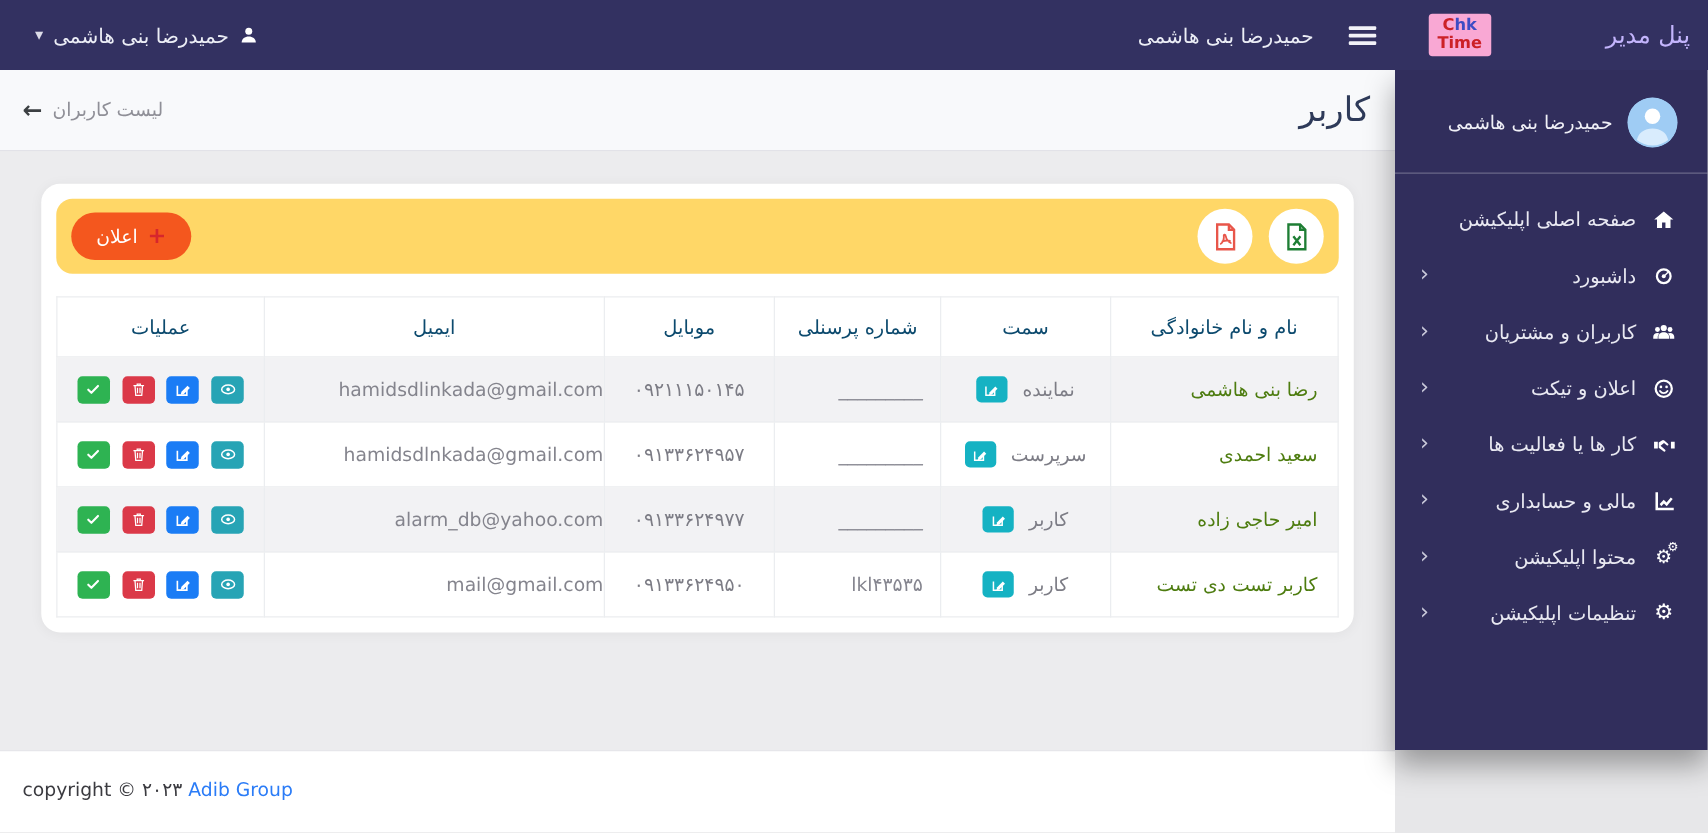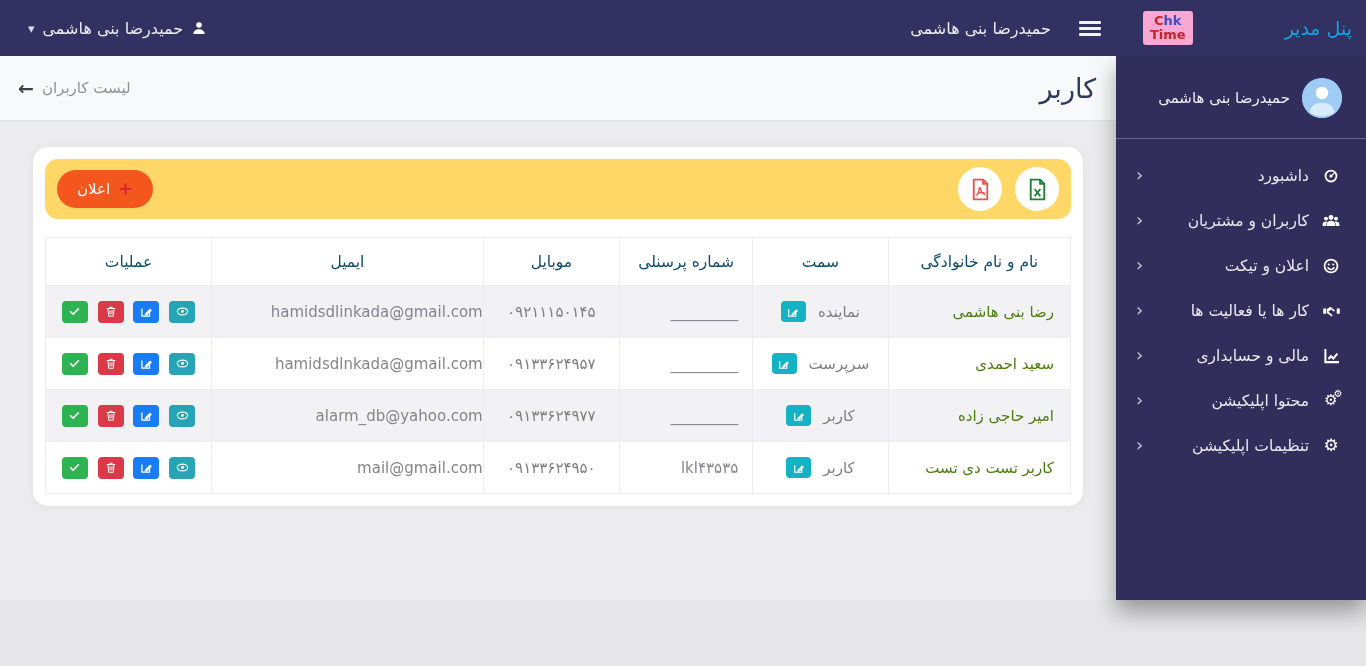--- a/index.html
+++ b/index.html
@@ -8,21 +8,21 @@
     font-family: "DejaVu Sans", "Liberation Sans", sans-serif;
     background:#e7e7e9; direction:rtl; position:relative;
   }
   
   .topbar {
     position:fixed; top:0; right:0; left:0; height:56px; background:#333161;
     display:flex; align-items:center; justify-content:space-between;
     padding:0 14px; z-index:30;
   }
   .tb-right { display:flex; align-items:center; }
-  .panel-title { color:#0ea5e9; font-size:19px; margin-left:92px; white-space:nowrap; }
+  .panel-title { color:#c4b5fd; font-size:19px; margin-left:92px; white-space:nowrap; }
   .logo { background:#f9a8d4; border-radius:3px; padding:3px 7px; text-align:center; line-height:1.05;
           font-weight:bold; font-size:13px; margin-left:42px; cursor:pointer; }
   .logo .l1 { color:#3d4cc4; display:block; }
   .logo .l1::first-letter { color:#cc2127; }
   .logo .l2 { color:#cc2127; display:block; }
   .burger { width:22px; display:flex; flex-direction:column; gap:3px; margin-left:28px; cursor:pointer; }
   .burger span { display:block; height:3px; border-radius:1px; background:#f2f2f8; }
   .tb-user { color:#eceef6; font-size:16px; cursor:pointer; }
   .tb-left { display:flex; align-items:center; gap:8px; color:#eceef6; cursor:pointer; padding-left:14px; }
   .tb-left .uname { font-size:16px; }
@@ -130,20 +130,28 @@
           <circle cx="20" cy="20" r="20" fill="#9fccf4"></circle>
           <circle cx="20" cy="15" r="6.2" fill="#fff"></circle>
           <path d="M7.5 34c1.2-6.2 6.3-9.3 12.5-9.3s11.3 3.1 12.5 9.3a20 20 0 01-25 0z" fill="#d9ecfd"></path>
         </svg>
     </span>
     <span class="profile-name">حمیدرضا بنی هاشمی</span>
   </div>
   <hr class="sb-divider">
   <nav class="menu">
 
+    <a class="menu-item">
+      <span class="menu-icon">
+        <svg width="18" height="18" viewBox="0 0 24 24" fill="#fff">
+            <path d="M12 2.8 1.8 11.4h3v9.2h5.4v-6h3.6v6h5.4v-9.2h3z"></path>
+          </svg>
+      </span>
+      <span class="menu-label">صفحه اصلی اپلیکیشن</span>
+    </a>
 
     <a class="menu-item">
       <span class="menu-icon">
         <svg width="18" height="18" viewBox="0 0 24 24" fill="#fff">
             <path d="M12 3.5A8.5 8.5 0 1 0 20.5 12 8.5 8.5 0 0 0 12 3.5zm0 14.6a6.1 6.1 0 1 1 6.1-6.1 6.1 6.1 0 0 1-6.1 6.1z"></path>
             <path d="M11.2 12.1l4.9-4.9 1 1-4.9 4.9z"></path>
             <circle cx="12" cy="12" r="2.1"></circle>
           </svg>
       </span>
       <span class="menu-label">داشبورد</span>
@@ -438,13 +446,17 @@
                   </svg>
       </button>
     </td>
   </tr>
 </tbody>
       </table>
 
     </div>
   </div>
 
+  <div class="footer">
+    <span>copyright © ۲۰۲۳</span>
+    <a>Adib Group</a>
+  </div>
 </div>
 
 </body></html>

